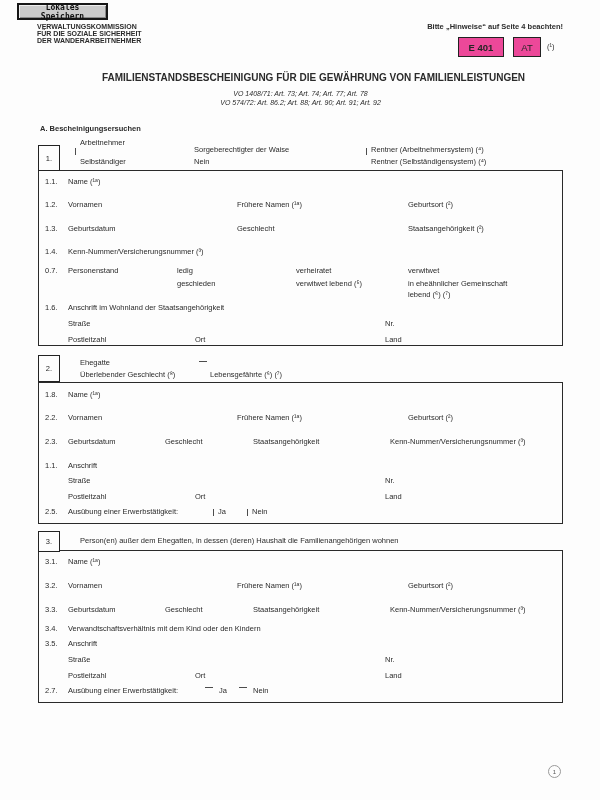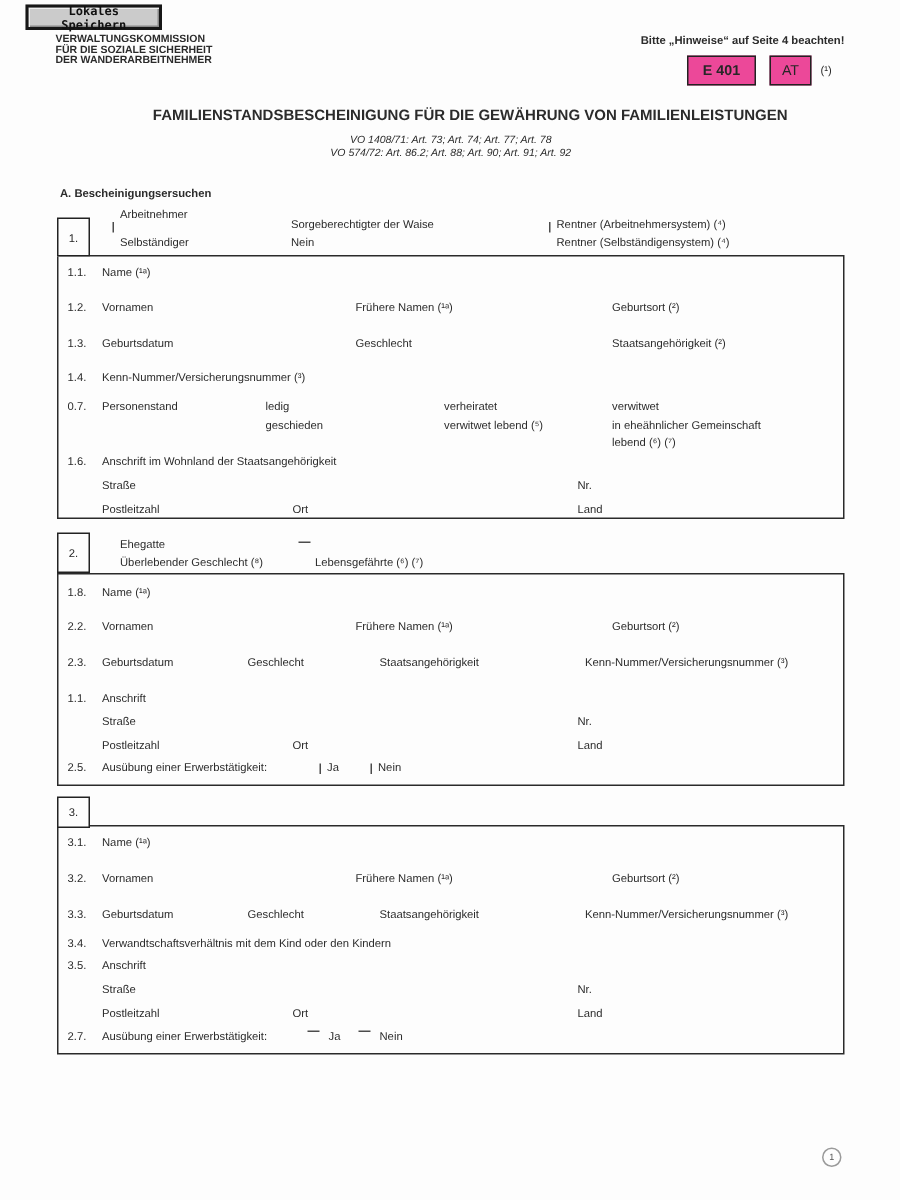--- a/index.html
+++ b/index.html
@@ -125,20 +125,21 @@
   <div class="t" style="left:45px;top:507px">2.5.</div>
   <div class="t" style="left:68px;top:507px">Ausübung einer Erwerbstätigkeit:</div>
   <span class="vmark" style="left:213px;top:509px"></span>
   <div class="t" style="left:218px;top:507px">Ja</div>
   <span class="vmark" style="left:247px;top:509px"></span>
   <div class="t" style="left:252px;top:507px">Nein</div>
 
   <div class="numbox" style="top:531px;height:19px">
       <span>3.</span>
     </div>
+  <div class="t" style="left:80px;top:536px">Person(en) außer dem Ehegatten, in dessen (deren) Haushalt die Familienangehörigen wohnen</div>
   <div class="bigbox" style="left:38px;top:550px;width:523px;height:151px"></div>
 
   <div class="t" style="left:45px;top:557px">3.1.</div>
   <div class="t" style="left:68px;top:557px">Name (¹ᵃ)</div>
 
   <div class="t" style="left:45px;top:581px">3.2.</div>
   <div class="t" style="left:68px;top:581px">Vornamen</div>
   <div class="t" style="left:237px;top:581px">Frühere Namen (¹ᵃ)</div>
   <div class="t" style="left:408px;top:581px">Geburtsort (²)</div>
 

